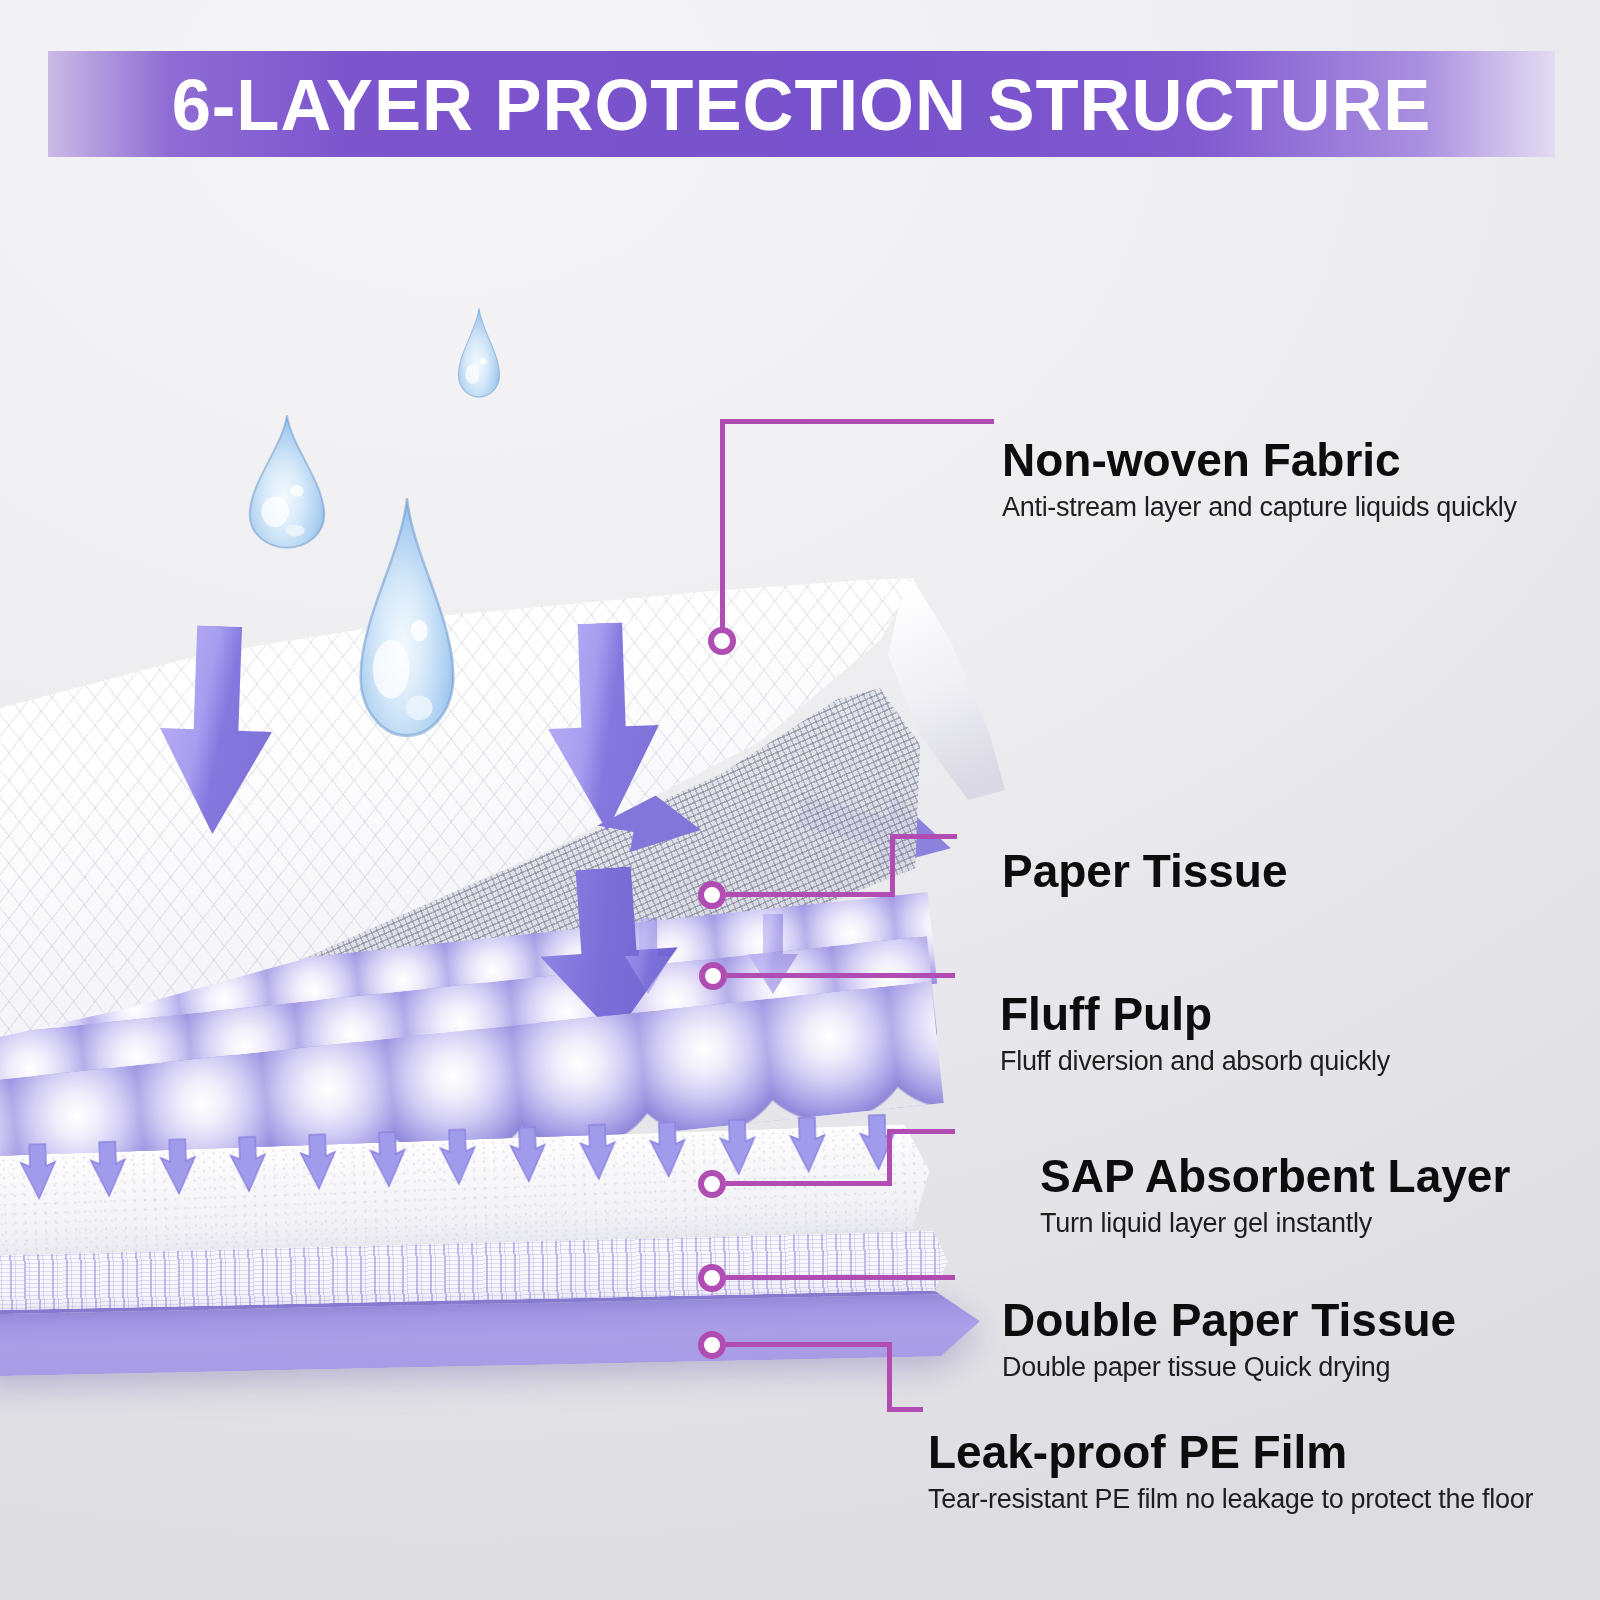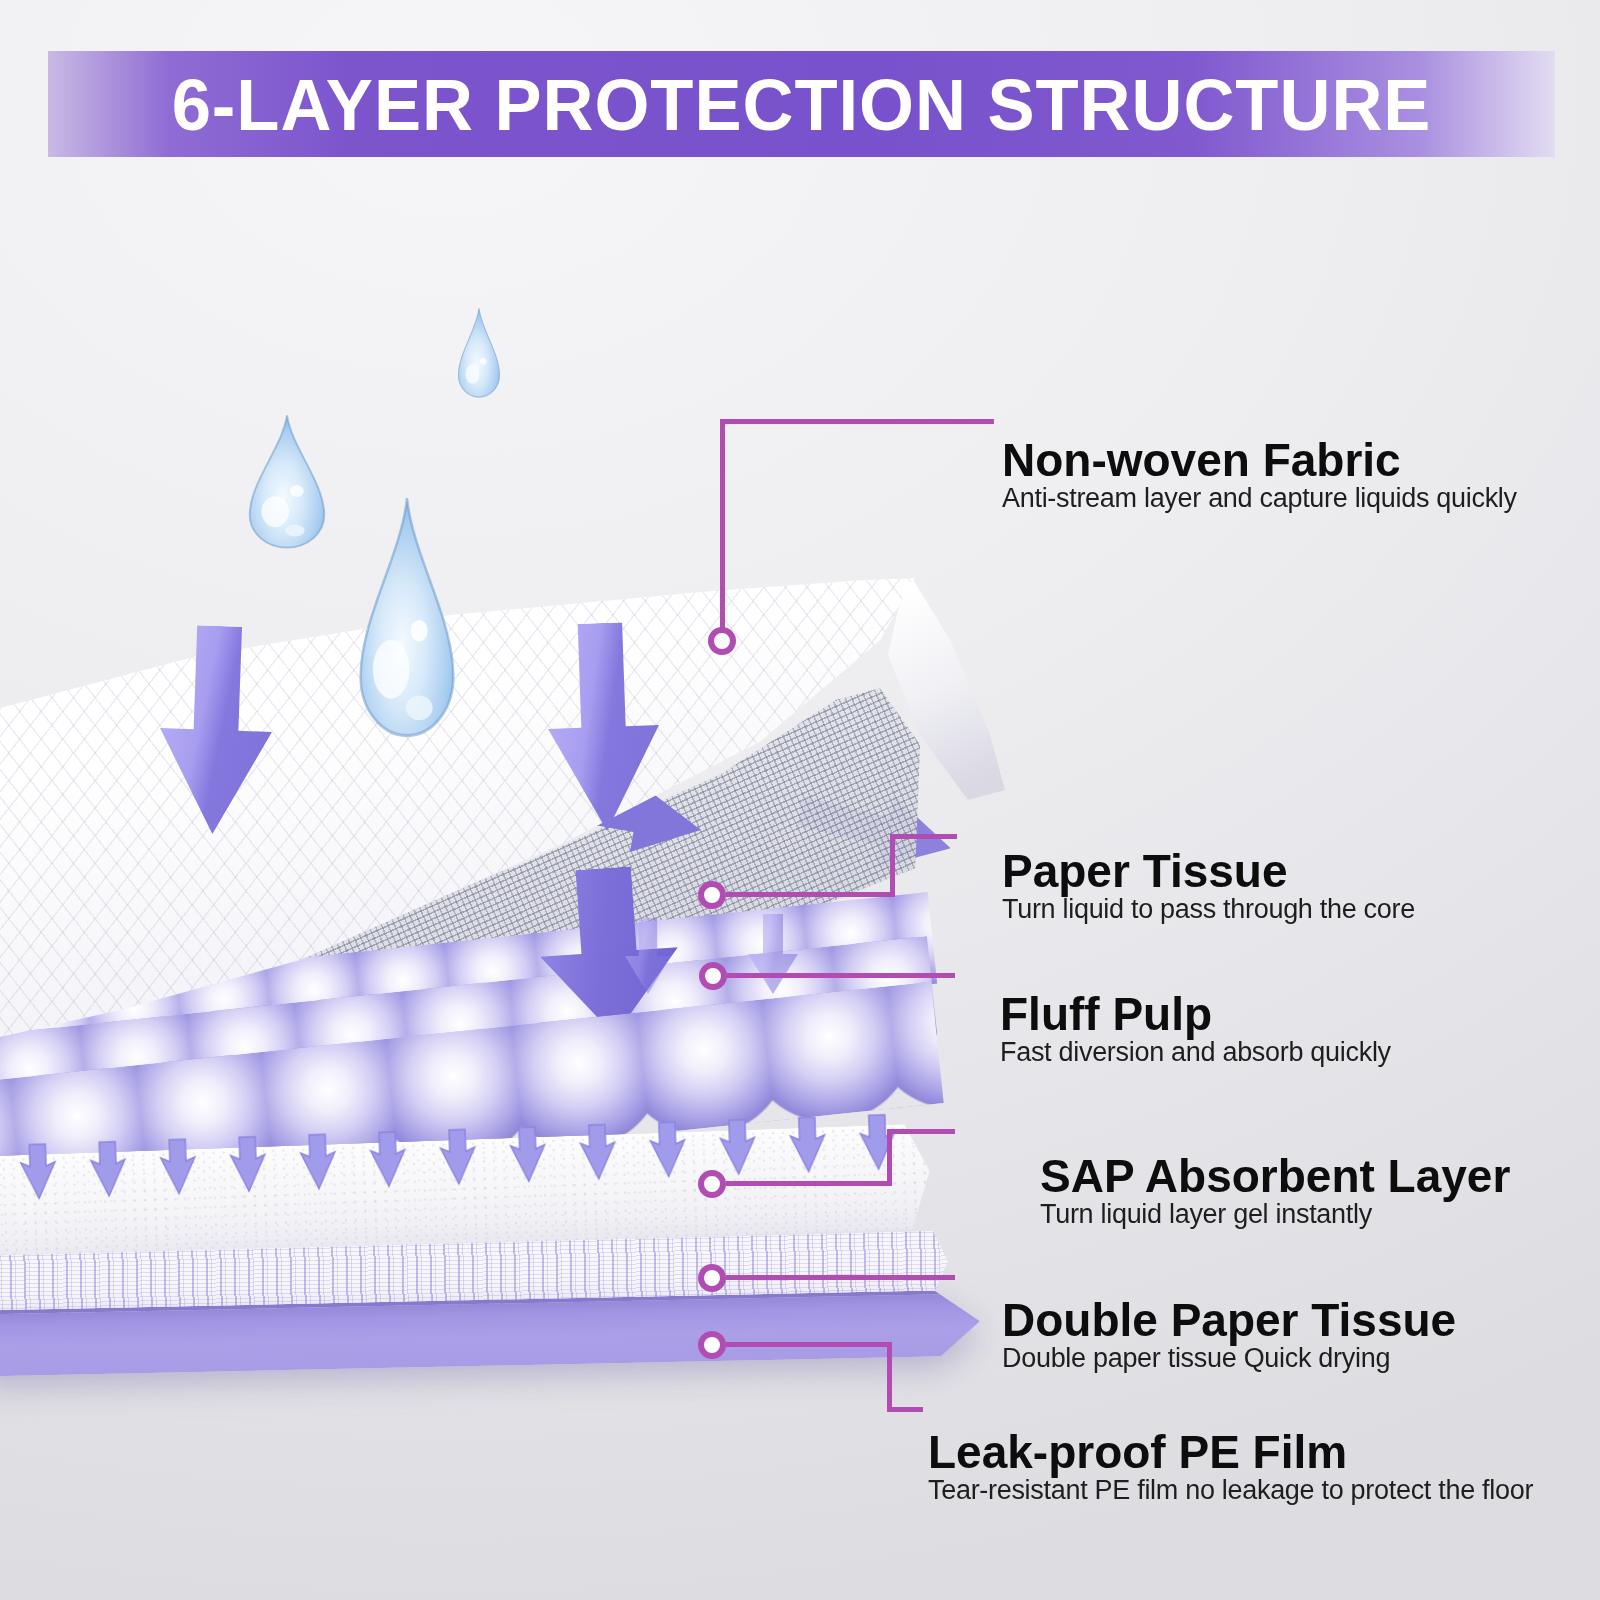--- a/index.html
+++ b/index.html
@@ -62,21 +62,21 @@
   .drop svg{width:100%;height:100%;display:block;}
 
   
   .cline{position:absolute;background:#b14cb2;z-index:50;}
   .cdot{position:absolute;width:16px;height:16px;border:6px solid #b14cb2;border-radius:50%;
         background:#ffffff;z-index:51;}
 
   
   .label{position:absolute;z-index:52;color:#101010;}
   .label .name{font-size:46px;font-weight:700;line-height:1.0;letter-spacing:0;color:#0d0d0d;margin-top:37px;}
-  .label .desc{font-size:27px;font-weight:400;letter-spacing:-0.3px;color:#1e1e1e;}
+  .label .desc{margin-top:9px;font-size:27px;font-weight:400;letter-spacing:-0.3px;color:#1e1e1e;}
 </style>
 </head>
 <body>
 
 <div id="stage">
 
   <div class="banner">
     <div class="t">6-LAYER PROTECTION STRUCTURE</div>
   </div>
 
@@ -173,25 +173,24 @@
   <div class="cline" style="left:726px;top:1342px;width:166px;height:5px"></div>
   <div class="cline" style="left:887px;top:1342px;width:5px;height:70px"></div>
   <div class="cline" style="left:887px;top:1407px;width:36px;height:5px"></div>
 
   <div class="label" style="left:1002px;top:400px">
     <div class="name">Non-woven Fabric</div>
     <div class="desc">Anti-stream layer and capture liquids quickly</div>
   </div>
   <div class="label" style="left:1002px;top:811px">
     <div class="name">Paper Tissue</div>
-    <div class="desc">Turn liquid to pass through the core</div>
   </div>
   <div class="label" style="left:1000px;top:954px">
     <div class="name">Fluff Pulp</div>
-    <div class="desc">Fast diversion and absorb quickly</div>
+    <div class="desc">Fluff diversion and absorb quickly</div>
   </div>
   <div class="label" style="left:1040px;top:1116px">
     <div class="name">SAP Absorbent Layer</div>
     <div class="desc">Turn liquid layer gel instantly</div>
   </div>
   <div class="label" style="left:928px;top:1392px">
     <div class="name">Leak-proof PE Film</div>
     <div class="desc">Tear-resistant PE film no leakage to protect the floor</div>
   </div>
   <div class="label" style="left:1002px;top:1260px">

